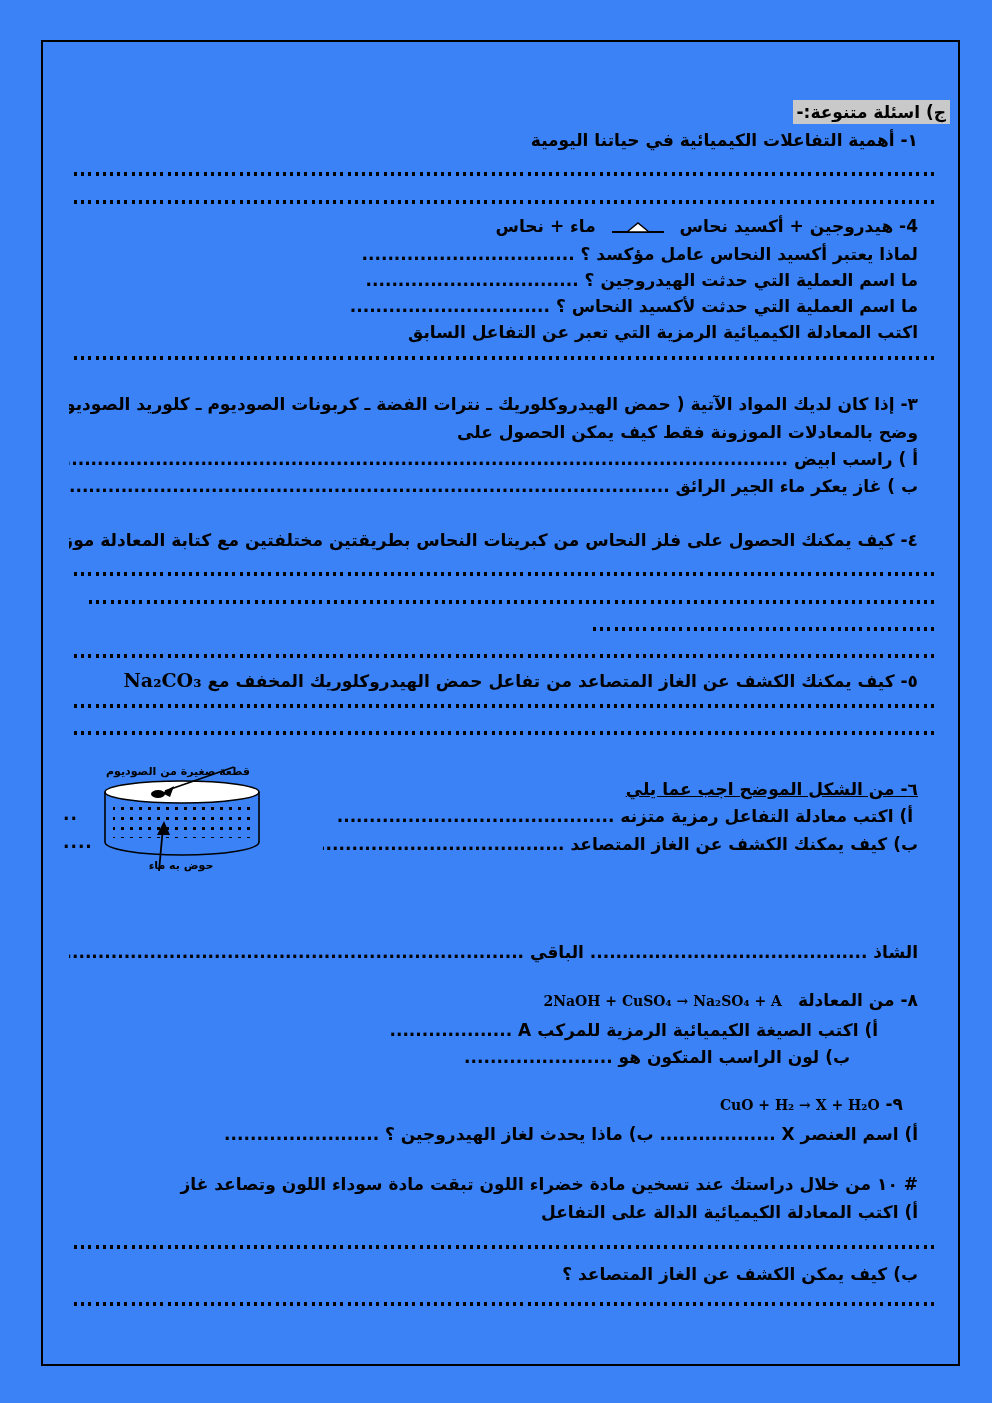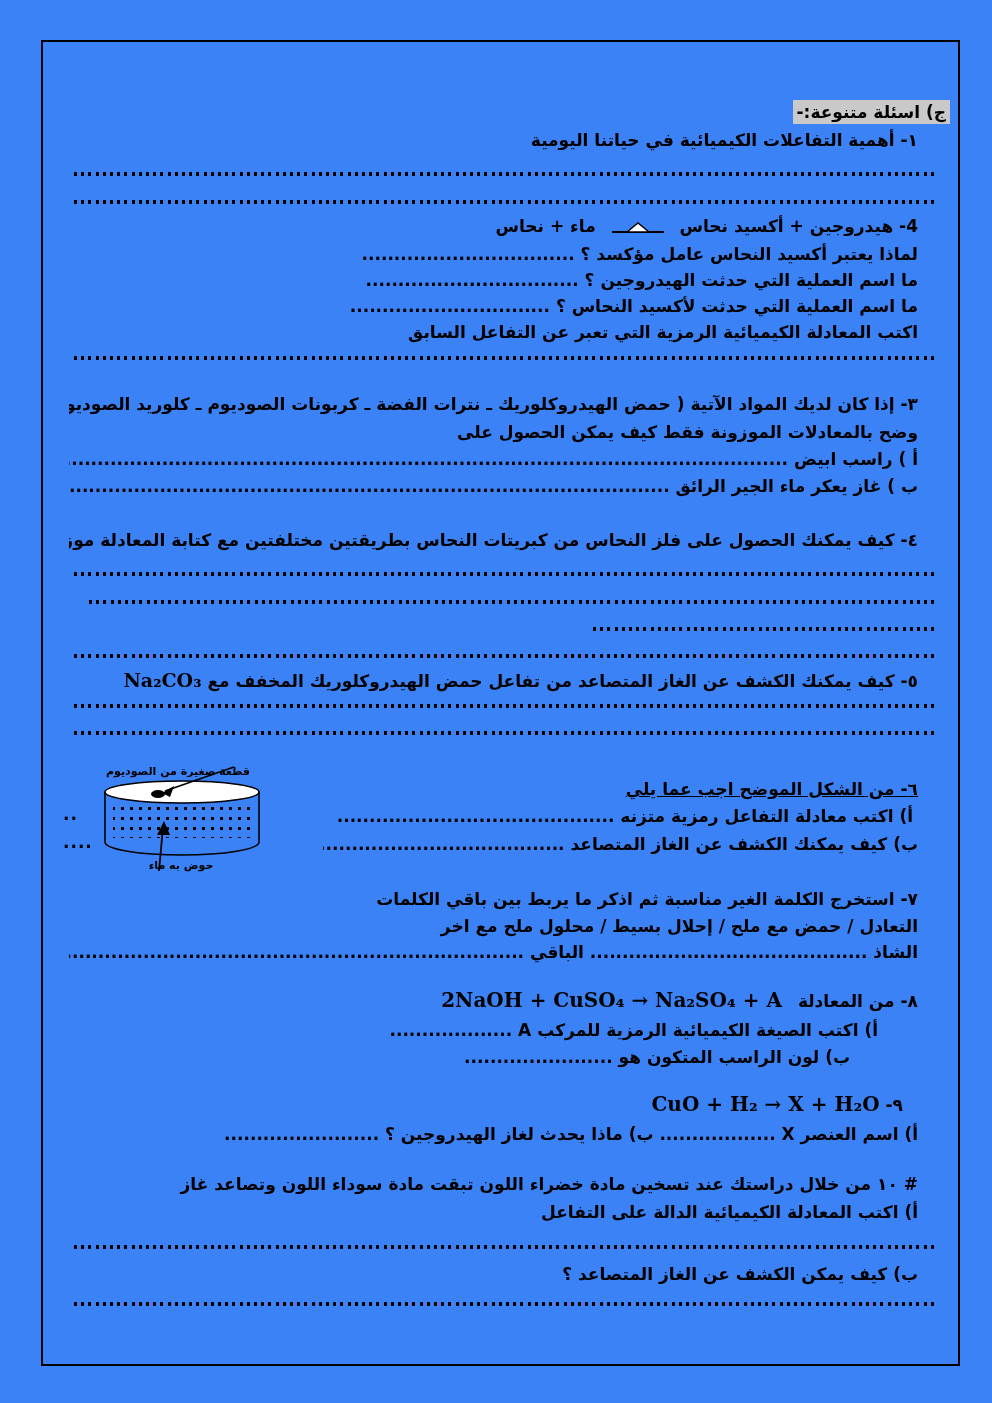--- a/index.html
+++ b/index.html
@@ -4,21 +4,21 @@
 <style>
   html,body{margin:0;padding:0;background:#ffffff;}
   .page{position:relative;width:992px;height:1403px;background:#3b82f6;overflow:hidden;
         font-family:"DejaVu Sans",sans-serif;color:#000;}
   .frame{position:absolute;left:41px;top:40px;width:915px;height:1322px;border:2px solid #000;}
   .row{position:absolute;right:40px;left:26px;direction:rtl;text-align:right;
        font-weight:bold;font-size:17px;white-space:nowrap;overflow:hidden;line-height:24px;}
   .dots{position:absolute;height:4px;
         background:repeating-linear-gradient(to right,#000 0 3px,transparent 3px 7.2px);}
   .hl{display:inline-block;background:#c9c9c9;padding:0 4px;}
-  .eqfont{font-family:"DejaVu Serif","Liberation Serif",serif;font-weight:bold;font-size:20px;
+  .eqfont{font-family:"DejaVu Serif","Liberation Serif",serif;font-weight:bold;font-size:14px;
           direction:ltr;unicode-bidi:isolate;}
   .formula{font-family:"DejaVu Serif","Liberation Serif",serif;font-weight:bold;font-size:19px;
            direction:ltr;unicode-bidi:isolate;}
   .underlined{text-decoration:underline;text-align:right;}
   .heat-arrow{vertical-align:middle;margin:0 8px;}
   .diagram{position:absolute;left:15px;top:705px;width:250px;height:150px;}
   .diagram .lbl{position:absolute;direction:rtl;font-weight:bold;font-size:11px;white-space:nowrap;}
   .stray{position:absolute;left:20px;font-weight:bold;font-size:17px;letter-spacing:1px;}
 </style>
 </head>
@@ -88,22 +88,20 @@
         <polygon points="106,74 99,88 112,88" fill="#000"></polygon>
       </svg>
     </div>
     <span class="stray" style="top:762px;">..</span>
     <span class="stray" style="top:790px;">....</span>
 
     <div class="row underlined" style="top:735px;left:290px;">٦- من الشكل الموضح اجب عما يلي</div>
     <div class="row" style="top:762px;right:45px;left:290px;">أ) اكتب معادلة التفاعل رمزية متزنه ...........................................</div>
     <div class="row" style="top:790px;left:280px;">ب) كيف يمكنك الكشف عن الغاز المتصاعد ...............................................</div>
 
-    <div class="row" style="top:845px;">٧- استخرج الكلمة الغير مناسبة ثم اذكر ما يربط بين باقي الكلمات</div>
-    <div class="row" style="top:872px;">التعادل / حمض مع ملح / إحلال بسيط / محلول ملح مع اخر</div>
     <div class="row" style="top:898px;">الشاذ ........................................... الباقي ...............................................................................................</div>
 
     <div class="row" style="top:946px;">
       <span>٨- من المعادلة</span>
       <span class="eqfont" style="margin-right:10px;">2NaOH + CuSO₄ → Na₂SO₄ + A</span>
     </div>
     <div class="row" style="top:976px;right:80px;">أ) اكتب الصيغة الكيميائية الرمزية للمركب A  ...................</div>
     <div class="row" style="top:1003px;right:108px;">ب) لون الراسب المتكون هو .......................</div>
 
     <div class="row" style="top:1050px;right:55px;">

